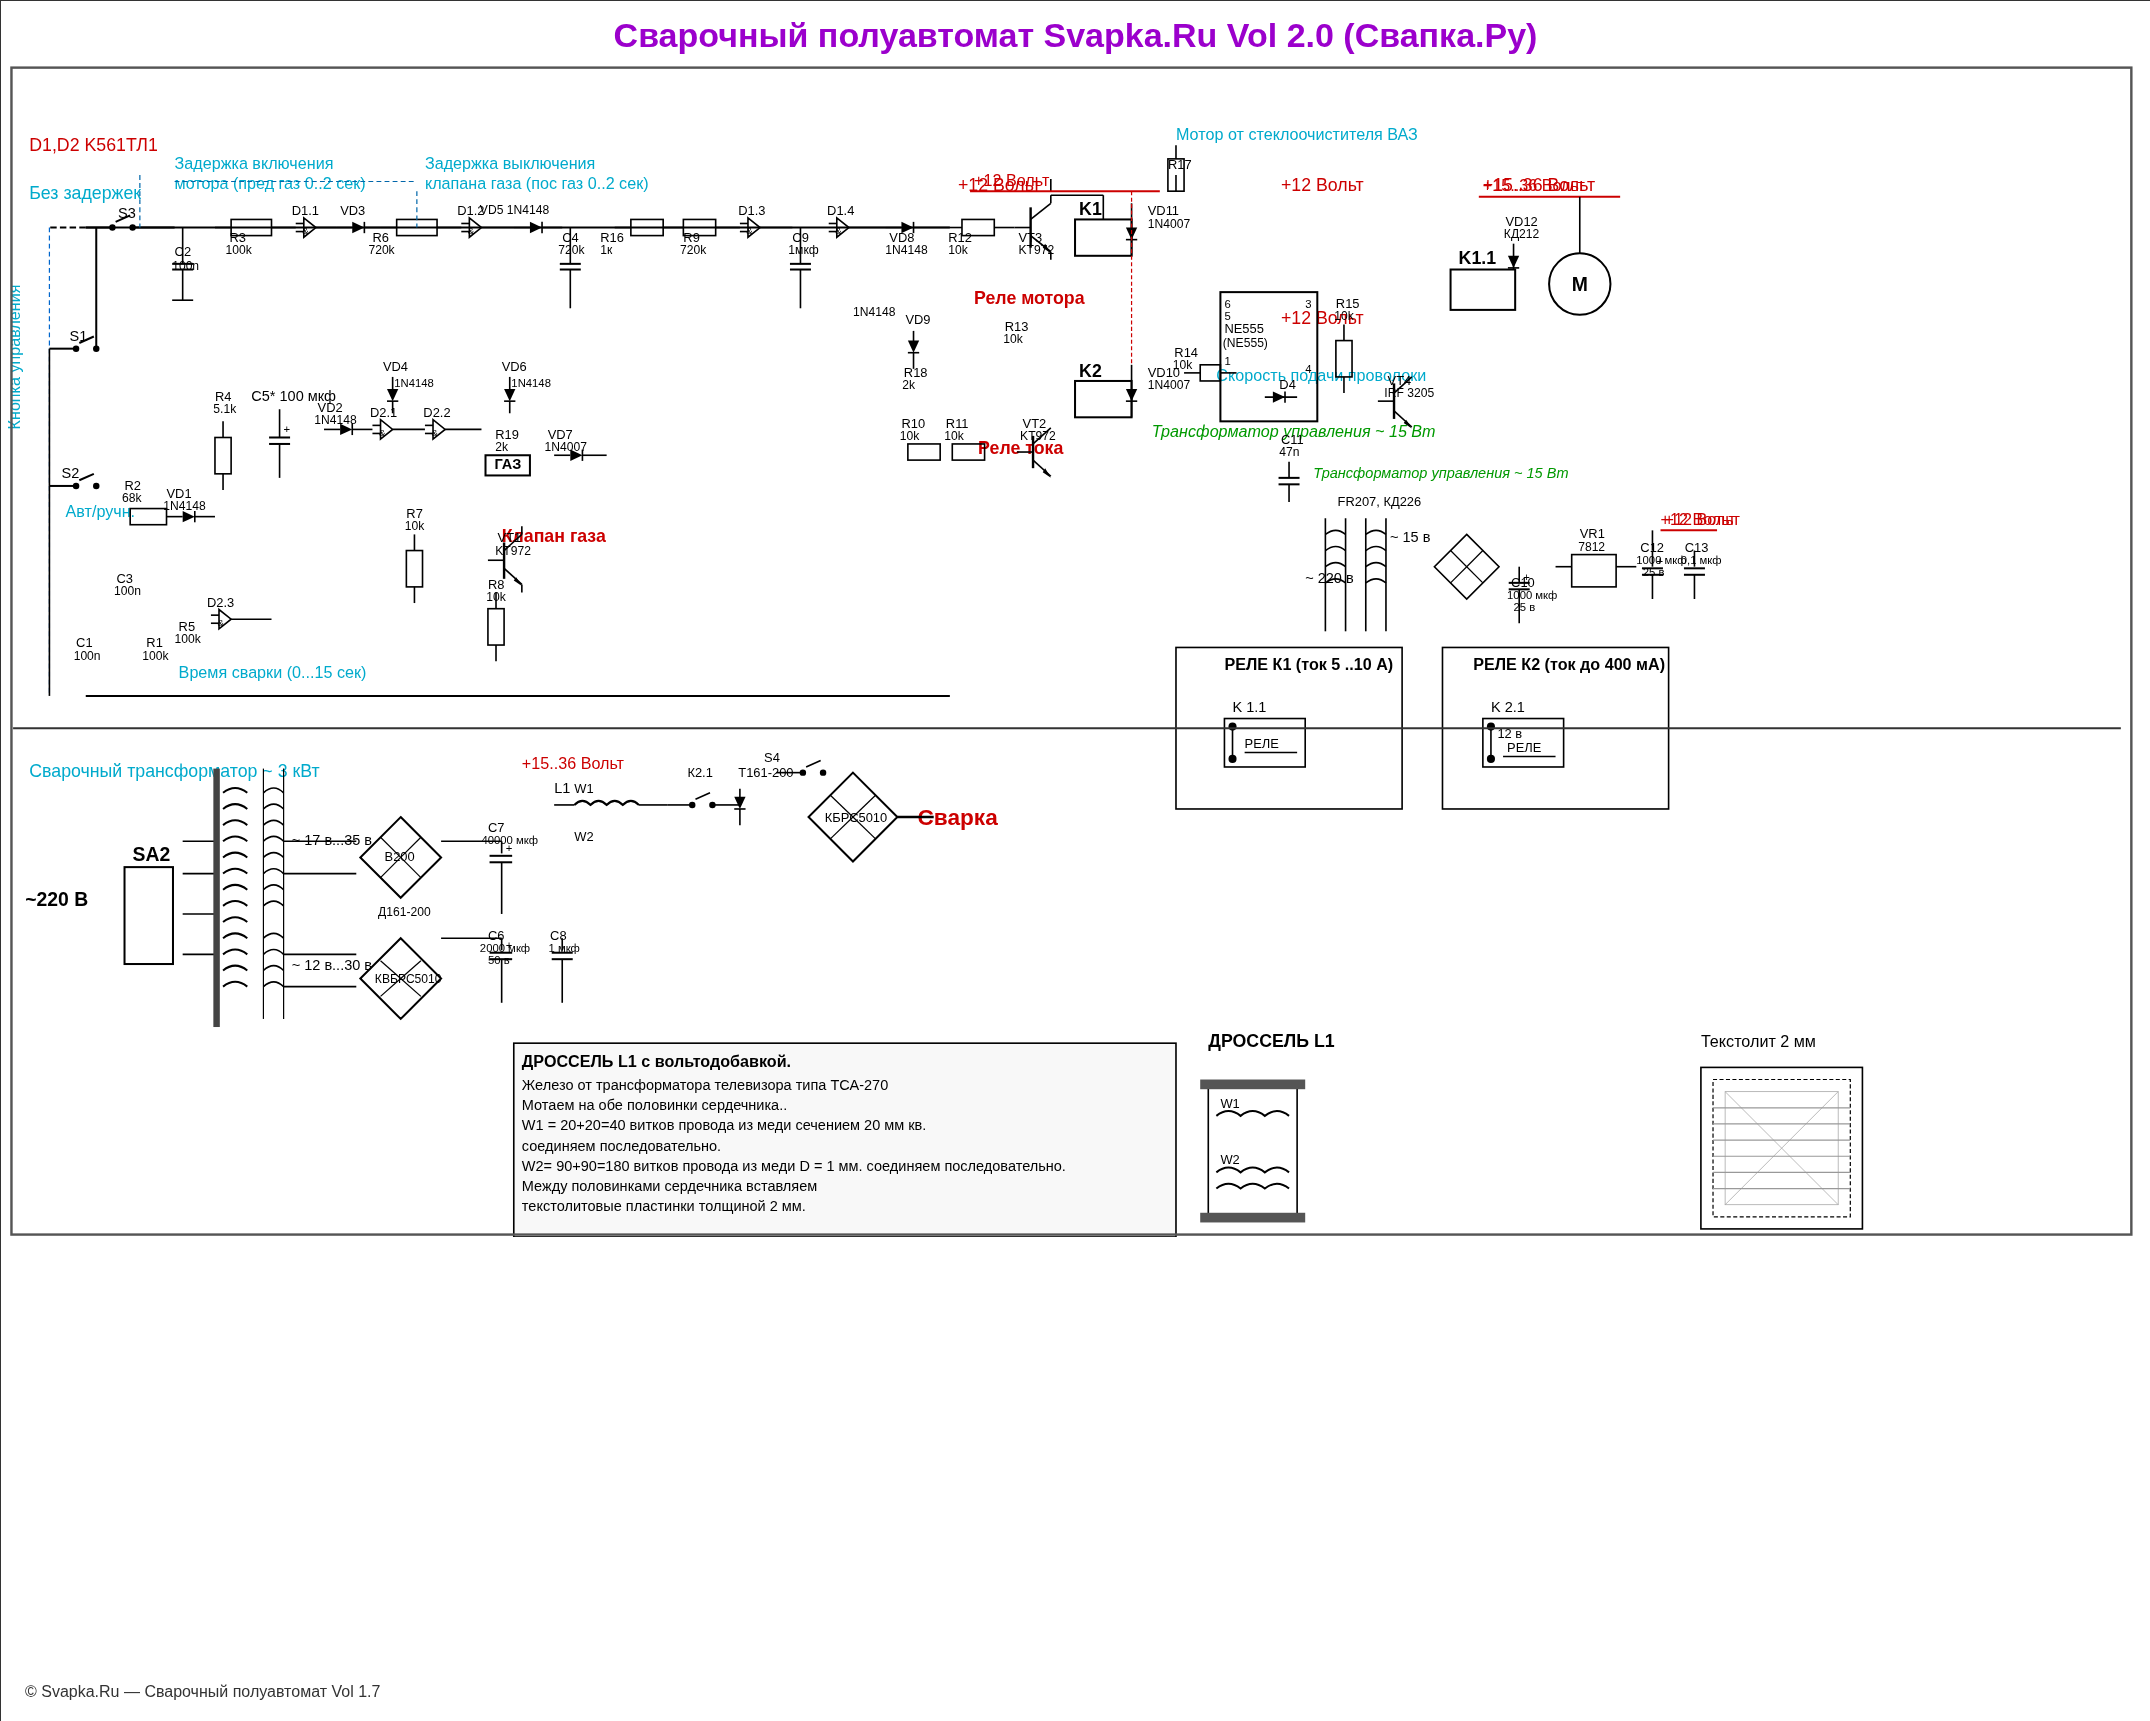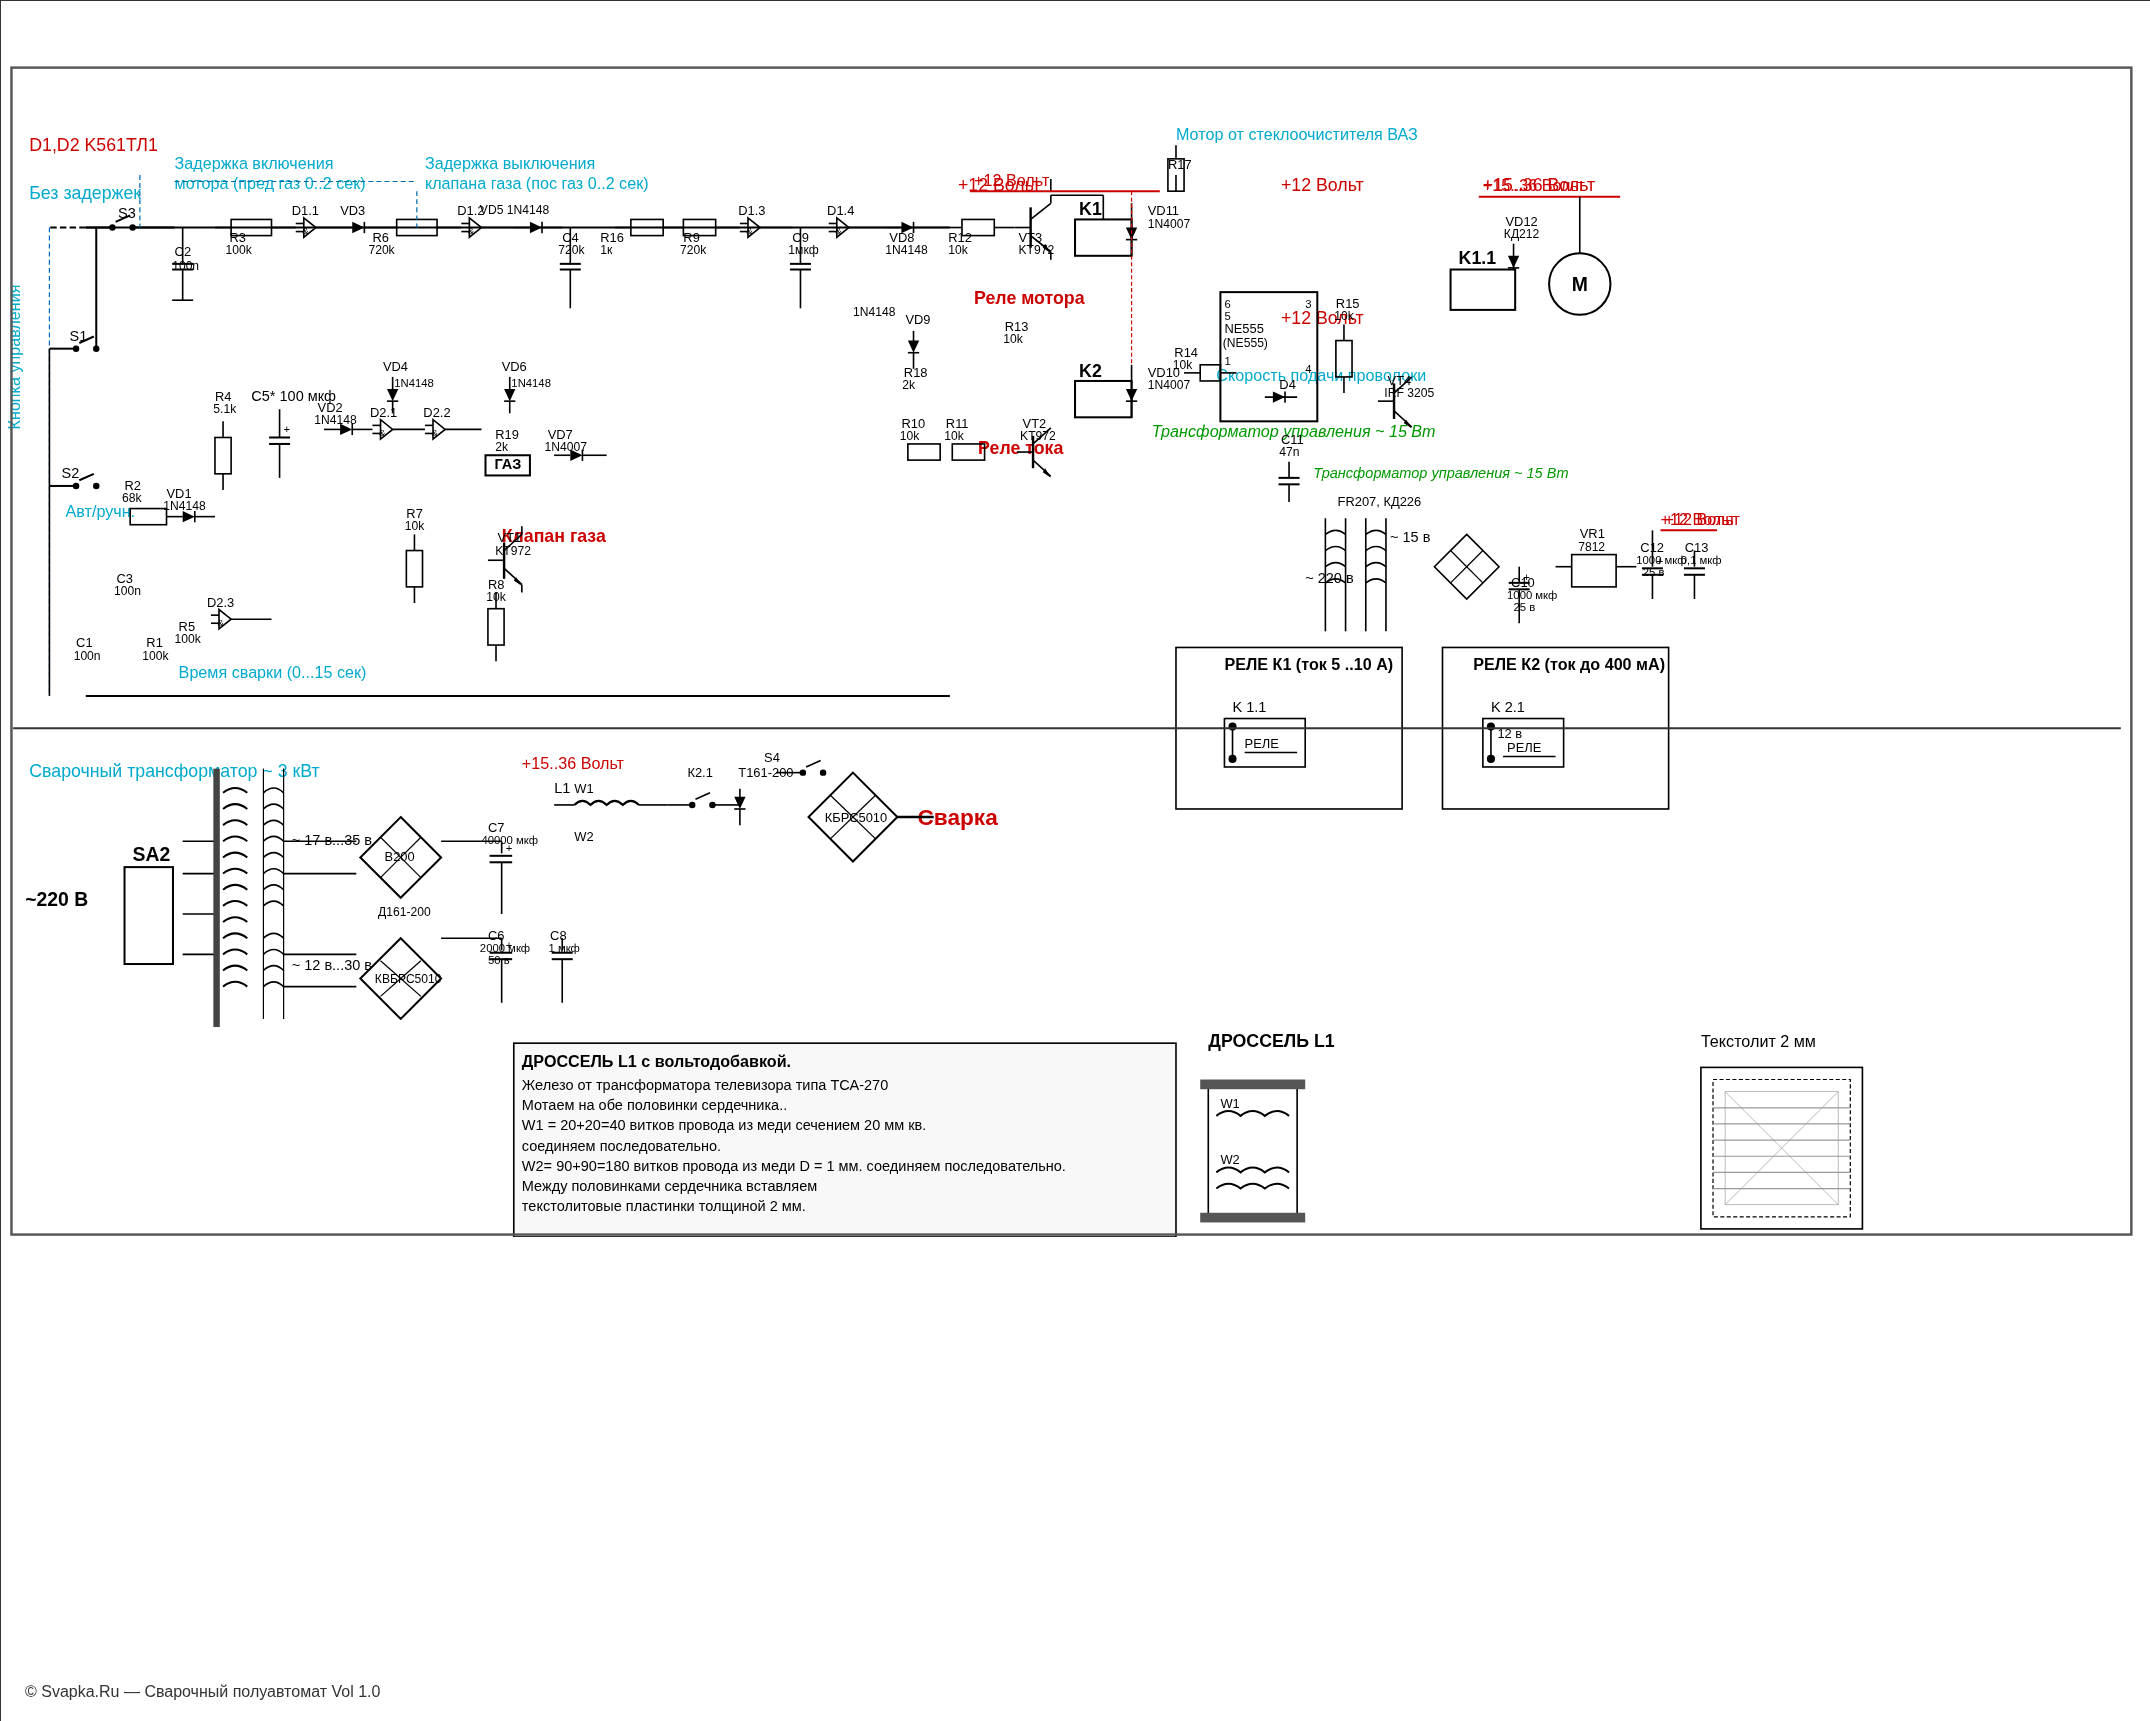--- a/index.html
+++ b/index.html
@@ -292,20 +292,21 @@
     <span class="watermark-text" style="top: 1686px; left: 533px; transform: rotate(-15deg);">Svapka.Ru  Свапка.Ру  Svapka.Ru  Свапка.Ру</span>
     <span class="watermark-text" style="top: 1686px; left: 840px; transform: rotate(-15deg);">Svapka.Ru  Свапка.Ру  Svapka.Ru  Свапка.Ру</span>
     <span class="watermark-text" style="top: 1686px; left: 1147px; transform: rotate(-15deg);">Svapka.Ru  Свапка.Ру  Svapka.Ru  Свапка.Ру</span>
     <span class="watermark-text" style="top: 1686px; left: 1454px; transform: rotate(-15deg);">Svapka.Ru  Свапка.Ру  Svapka.Ru  Свапка.Ру</span>
     <span class="watermark-text" style="top: 1686px; left: 1761px; transform: rotate(-15deg);">Svapka.Ru  Свапка.Ру  Svapka.Ru  Свапка.Ру</span>
     <span class="watermark-text" style="top: 1686px; left: 2068px; transform: rotate(-15deg);">Svapka.Ru  Свапка.Ру  Svapka.Ru  Свапка.Ру</span>
 </div>
 
 <div id="main-container">
 
+  <div id="page-title">Сварочный полуавтомат Svapka.Ru Vol 2.0 (Свапка.Ру)</div>
 
   <svg id="schematic-svg" width="2132" height="1171" viewBox="0 0 2640 1450" style="position:absolute; top:65px; left:4px; z-index:5;">
 
     <text x="30" y="105" font-size="22" fill="#cc0000" font-family="Arial">D1,D2  K561ТЛ1</text>
 
     <text x="30" y="165" font-size="22" fill="#00aacc" font-family="Arial">Без задержек</text>
 
     <text x="210" y="128" font-size="20" fill="#00aacc" font-family="Arial">Задержка включения</text>
     <text x="210" y="152" font-size="20" fill="#00aacc" font-family="Arial">мотора (пред газ 0..2 сек)</text>
 
@@ -968,17 +969,17 @@
     <line x1="167" y1="135" x2="167" y2="200" stroke="#0066aa" stroke-width="1.5" stroke-dasharray="6,4"></line>
     <line x1="510" y1="155" x2="510" y2="200" stroke="#0066aa" stroke-width="1.5" stroke-dasharray="6,4"></line>
     <line x1="210" y1="143" x2="510" y2="143" stroke="#0066aa" stroke-width="1.5" stroke-dasharray="6,4"></line>
 
     <line x1="55" y1="350" x2="55" y2="520" stroke="black" stroke-width="2"></line>
     <line x1="55" y1="520" x2="55" y2="780" stroke="black" stroke-width="2"></line>
 
   </svg>
 
   <div style="position:absolute; bottom:20px; left:24px; font-size:16px; color:#333; font-family:Arial;">
-    © Svapka.Ru — Сварочный полуавтомат Vol 1.0
+    © Svapka.Ru — Сварочный полуавтомат Vol 1.7
   </div>
 
 </div>
 
 
 </body></html>

